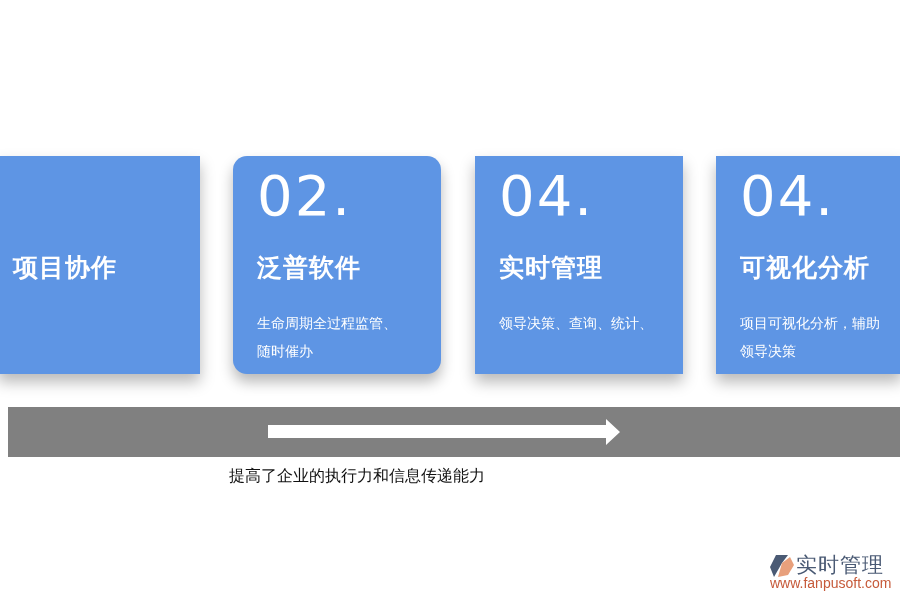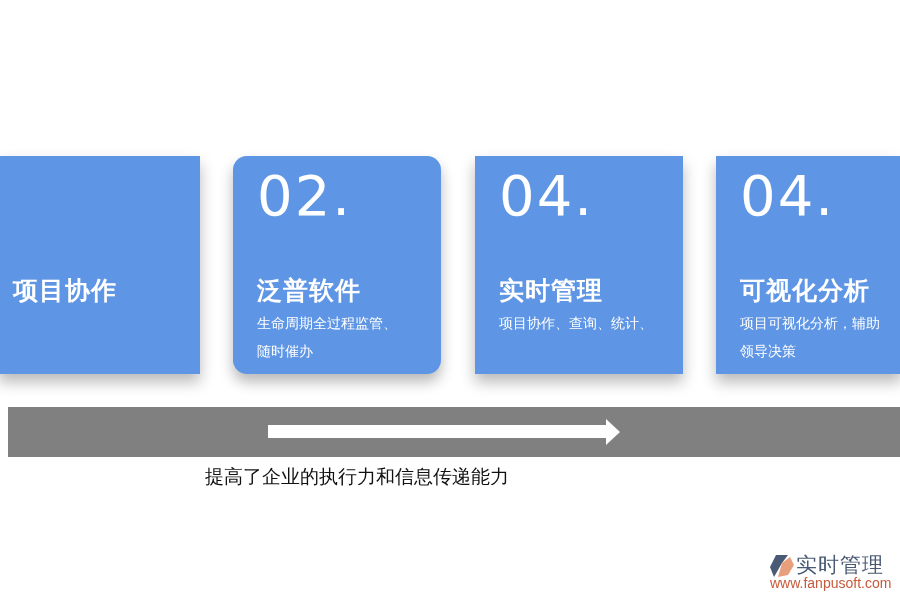--- a/index.html
+++ b/index.html
@@ -36,21 +36,20 @@
     }
     .card .title {
       position: absolute;
       left: 15px;
       top: 96px;
       font-size: 25px;
       line-height: 32px;
       font-weight: bold;
       letter-spacing: 1px;
       white-space: nowrap;
-      margin-top: 23px;
     }
     .card .desc {
       position: absolute;
       left: 15px;
       top: 153px;
       width: 175px;
       font-size: 14px;
       line-height: 28px;
       white-space: normal;
     }
@@ -72,21 +71,21 @@
       top: 12px;
       width: 352px;
       height: 26px;
     }
     .caption {
       position: absolute;
       left: 0;
       width: 714px;
       top: 462px;
       text-align: center;
-      font-size: 19px;
+      font-size: 16px;
       line-height: 28px;
       color: #111111;
     }
     .logo {
       position: absolute;
       left: 768px;
       top: 553px;
       width: 130px;
       height: 40px;
     }
@@ -131,21 +130,21 @@
   <div class="desc" style="left:24px;">
     <span>生命周期全过程监管、</span>
     <span>随时催办</span>
   </div>
 </div>
 
 <div class="card" style="left:475px; width:208px;">
   <div class="num" style="left:24px;">04.</div>
   <div class="title" style="left:24px;">实时管理</div>
   <div class="desc" style="left:24px;">
-    <span>项目协作、查询、统计、</span>
+    <span>领导决策、查询、统计、</span>
   </div>
 </div>
 
 <div class="card" style="left:716px; width:186px;">
   <div class="num" style="left:24px;">04.</div>
   <div class="title" style="left:24px;">可视化分析</div>
   <div class="desc" style="left:24px;">
     <span>项目可视化分析，辅助</span>
     <span>领导决策</span>
   </div>

